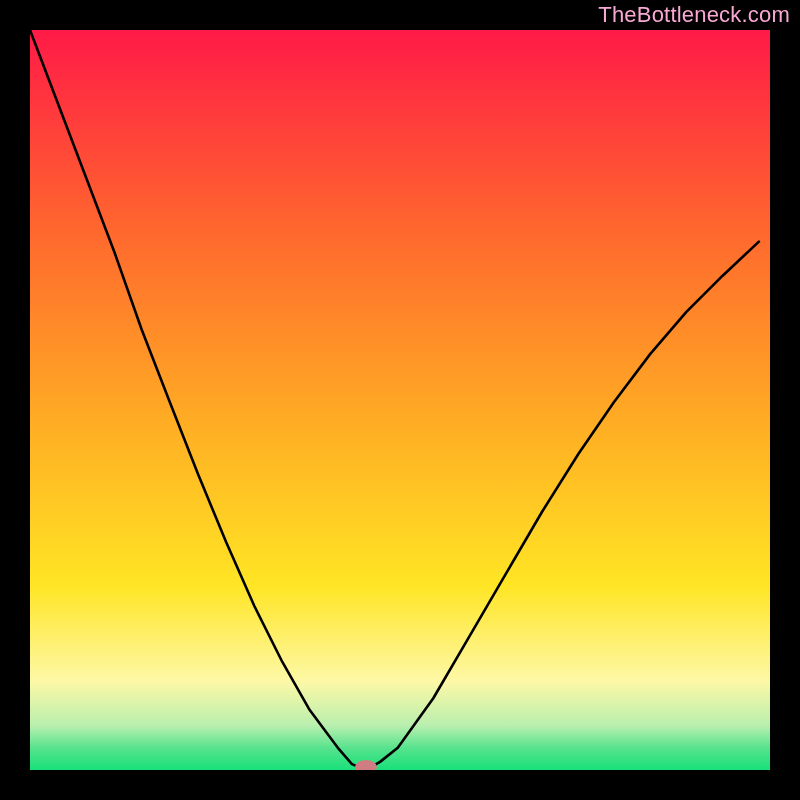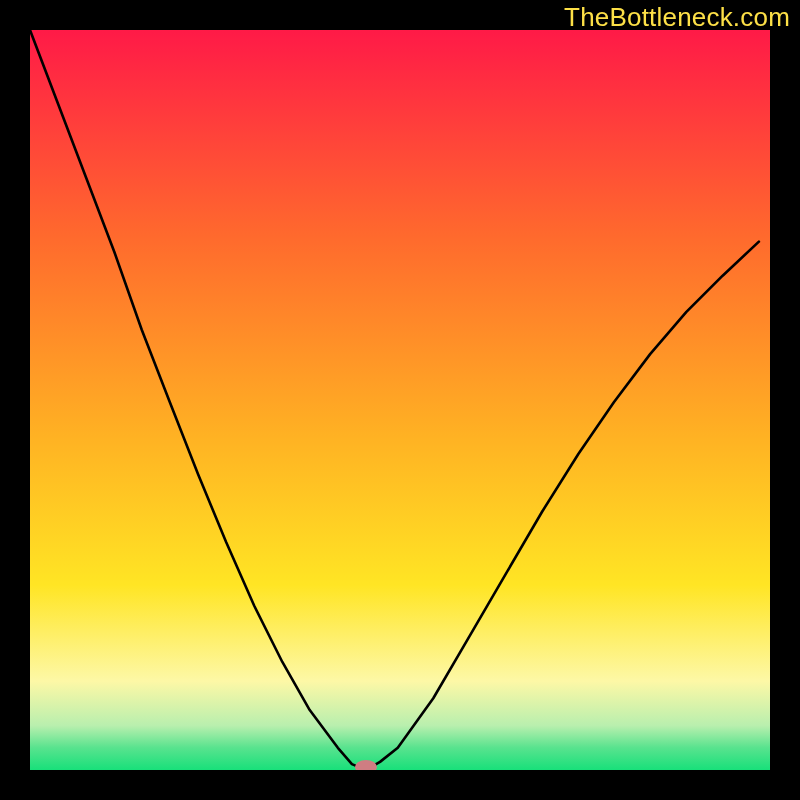--- a/index.html
+++ b/index.html
@@ -14,22 +14,22 @@
   .frame {
     position: relative;
     width: 800px;
     height: 800px;
     background: #000;
   }
   .watermark {
     position: absolute;
     top: 2px;
     right: 10px;
-    color: #fde047;
-    font-size: 26px;
+    color: #f9a8d4;
+    font-size: 22px;
     font-weight: 500;
     letter-spacing: 0.2px;
     z-index: 10;
   }
   .plot-area {
     position: absolute;
     left: 30px;
     top: 30px;
     width: 740px;
     height: 740px;

